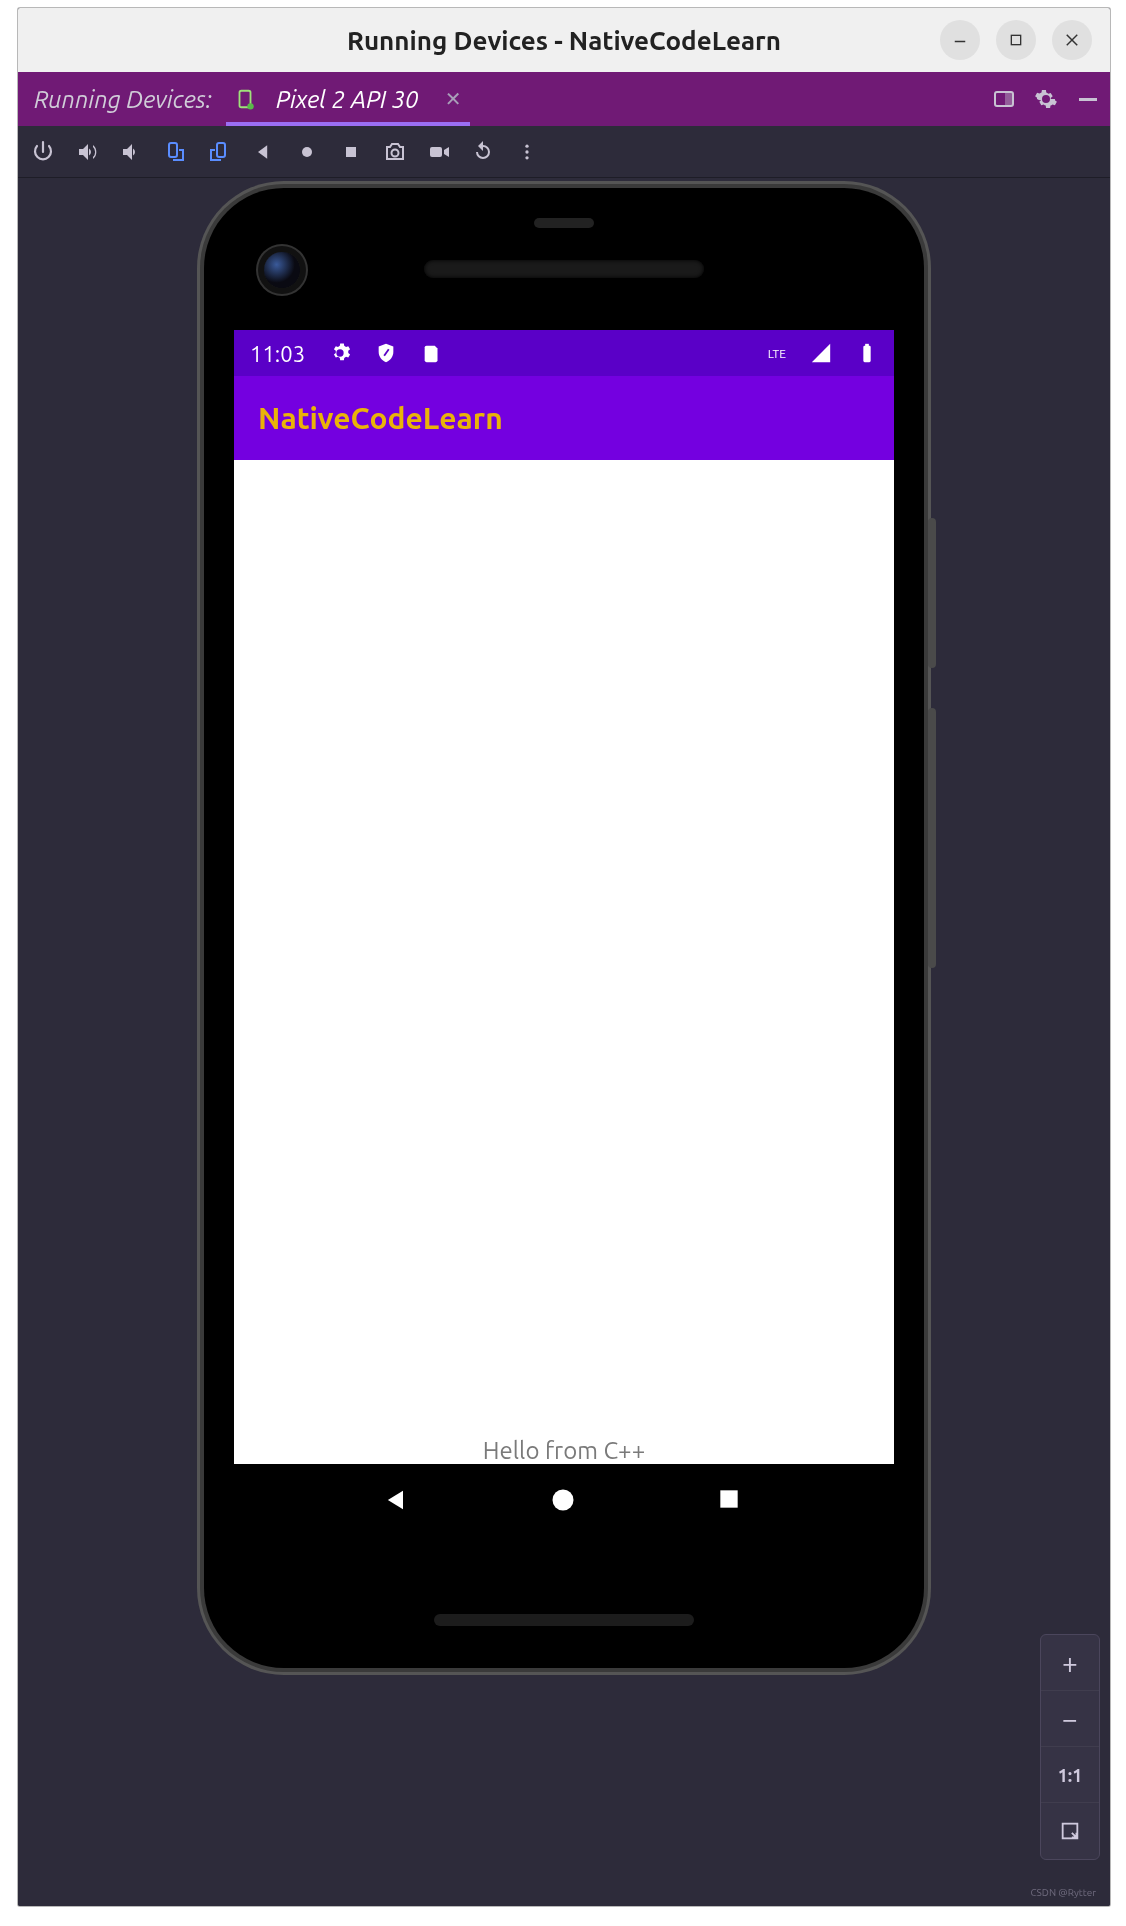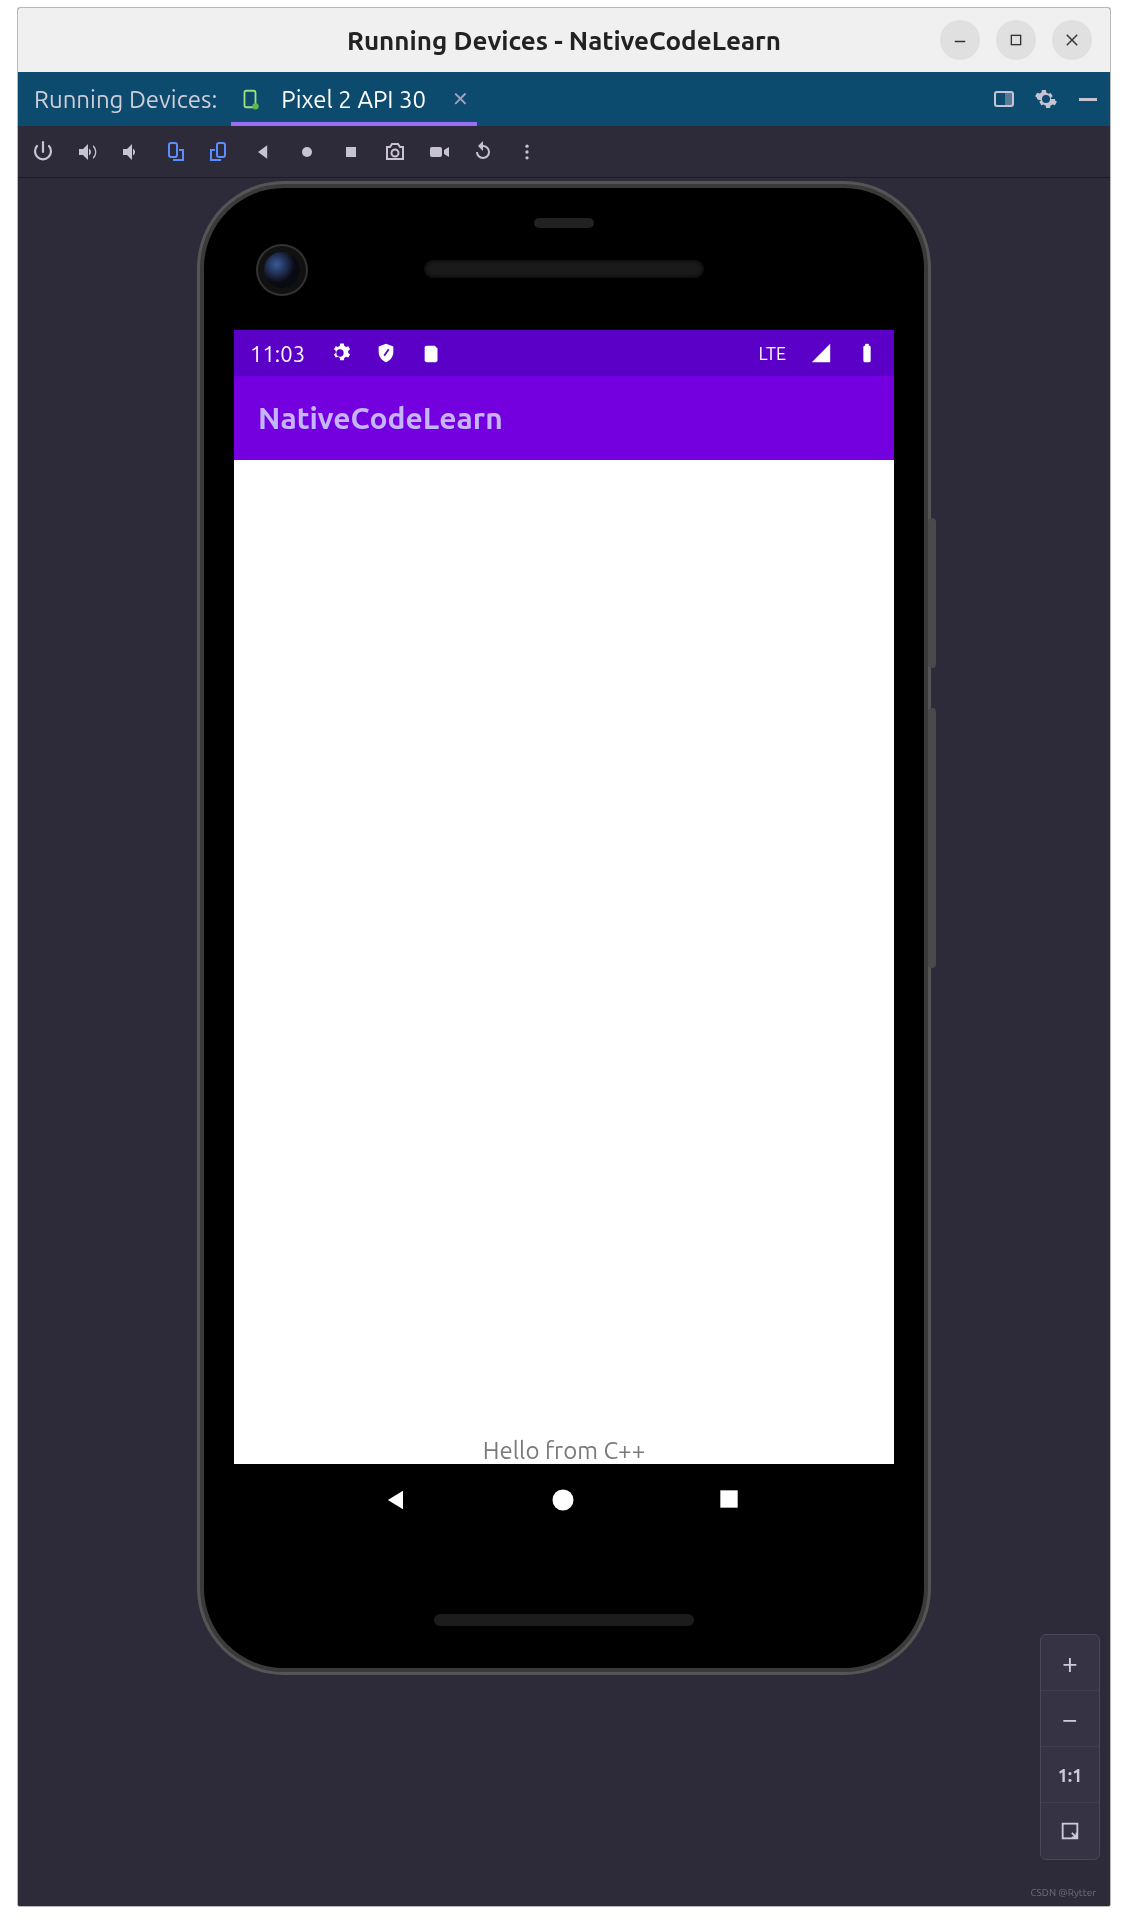--- a/index.html
+++ b/index.html
@@ -36,26 +36,27 @@
     display: flex; gap: 16px;
   }
   .tb-btn {
     width: 40px; height: 40px; border-radius: 50%;
     background: #e0e0e0; display: flex; align-items: center; justify-content: center;
     cursor: pointer; font-size: 20px; color: #333;
   }
 
   .tabstrip {
     height: 54px;
-    background: #0c4a6e;
+    background: #701a75;
     display: flex; align-items: center;
     padding: 0 12px;
     color: #d0cdd8;
     font-size: 24px;
     position: relative;
+    font-style: italic;
   }
   .tabstrip-label { padding: 0 10px 0 4px; }
   .tab {
     display: flex; align-items: center; gap: 20px;
     height: 100%; padding: 0 12px;
     color: #fff;
     position: relative;
   }
   .tab.active::after {
     content: ""; position: absolute; left: 4px; right: 4px; bottom: 0;
@@ -139,21 +140,21 @@
   .statusbar {
     height: 46px; background: #5a00c7;
     color: #fff; display: flex; align-items: center;
     padding: 0 16px; font-size: 22px; gap: 24px;
   }
   .statusbar .spacer { flex: 1; }
   .sb-icon { width: 22px; height: 22px; }
 
   .appbar {
     height: 84px; background: #7400e0;
-    color: #c4b5fd; display: flex; align-items: center;
+    color: #eab308; display: flex; align-items: center;
     padding: 0 24px; font-size: 30px; font-weight: 600;
   }
 
   .app-content {
     flex: 1; background: #fff;
     display: flex; align-items: flex-end; justify-content: center;
     color: #7a7a7a; font-size: 24px;
   }
 
   .navbar {
@@ -321,21 +322,21 @@
               <path d="M12 8a4 4 0 100 8 4 4 0 000-8zm9 4l2 1.6-2 3.4-2.4-.8-2 1.2-.4 2.5h-4l-.4-2.5-2-1.2-2.4.8-2-3.4 2-1.6v-2.4l-2-1.6 2-3.4 2.4.8 2-1.2.4-2.5h4l.4 2.5 2 1.2 2.4-.8 2 3.4-2 1.6z" fill="#fff"></path>
             </svg>
           <svg class="sb-icon" viewBox="0 0 24 24">
               <path d="M12 2l8 3v6c0 5-3.4 9.5-8 11-4.6-1.5-8-6-8-11V5l8-3z" fill="#fff"></path>
               <path d="M10 15l5-7" stroke="#5a00c7" stroke-width="2"></path>
             </svg>
           <svg class="sb-icon" viewBox="0 0 24 24">
               <path d="M6 4h9l3 3v13a2 2 0 01-2 2H6a2 2 0 01-2-2V6a2 2 0 012-2z" fill="#fff"></path>
             </svg>
           <span class="spacer"></span>
-          <span style="font-size:18px">LTE</span>
+          <span style="font-size:12px">LTE</span>
           <svg class="sb-icon" viewBox="0 0 24 24">
               <path d="M2 22L22 2v20H2z" fill="#fff"></path>
             </svg>
           <svg class="sb-icon" viewBox="0 0 24 24">
               <rect x="8" y="4" width="8" height="18" rx="1.5" fill="#fff"></rect>
               <rect x="10" y="2" width="4" height="3" fill="#fff"></rect>
             </svg>
         </div>
         <div class="appbar">
           <span>NativeCodeLearn</span>

